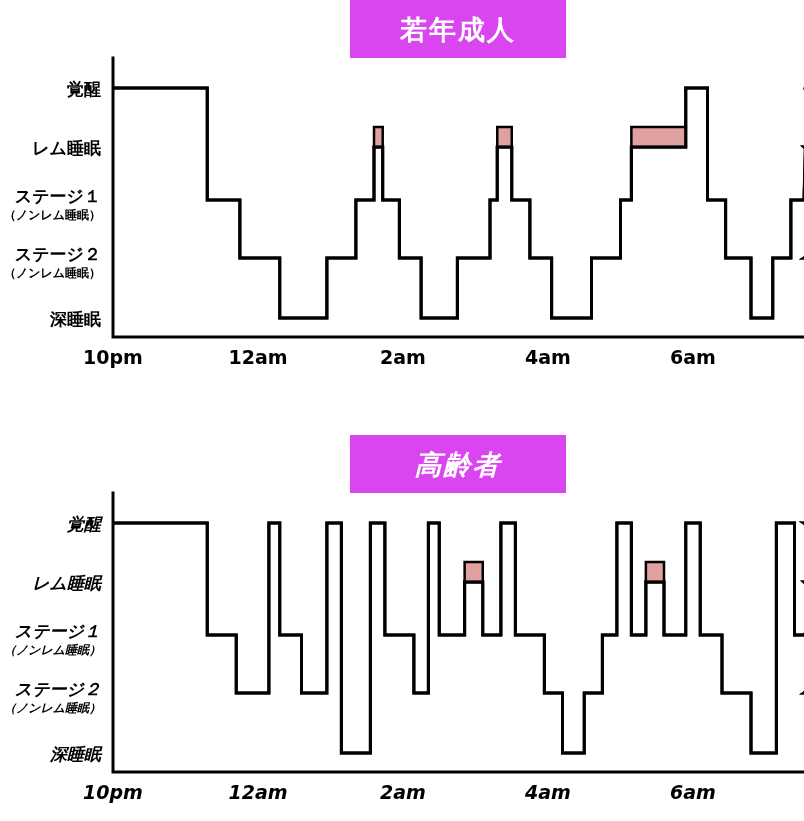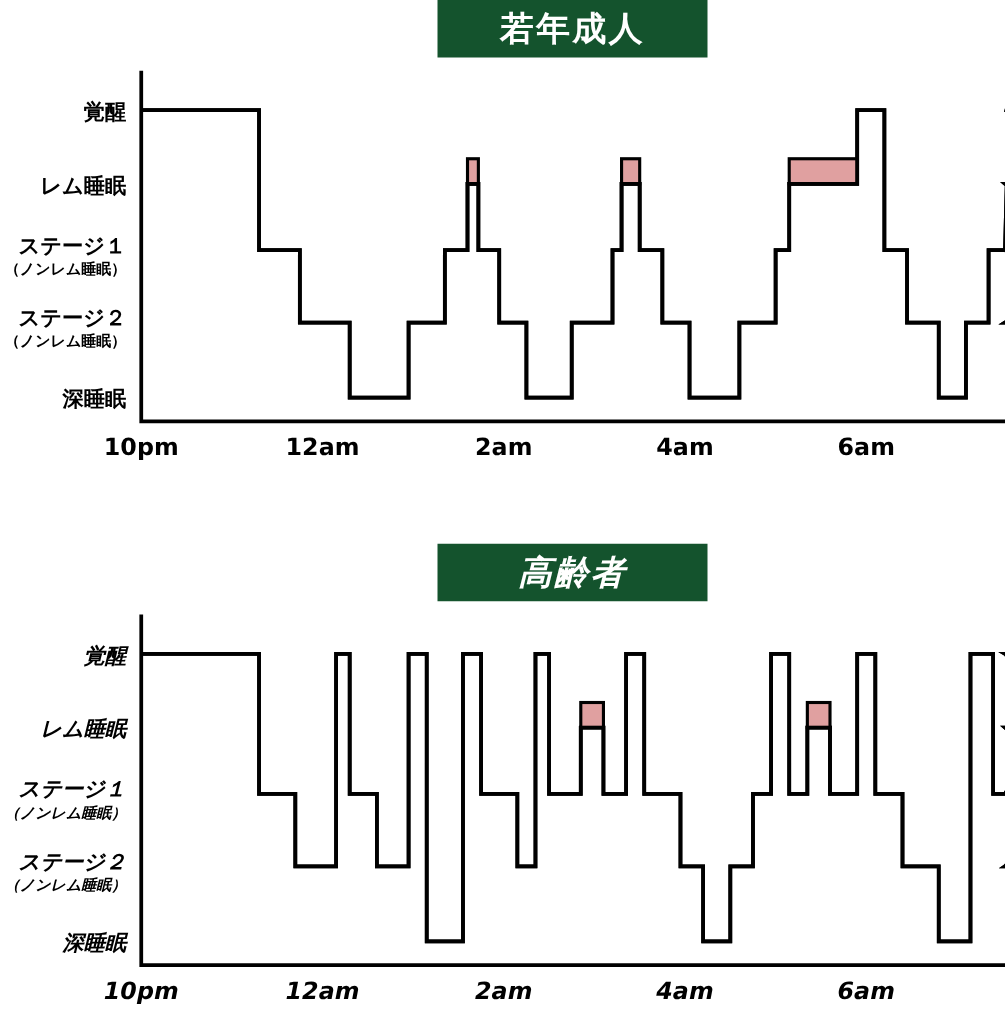--- a/index.html
+++ b/index.html
@@ -20,22 +20,22 @@
     width: 804px;
     height: 400px;
   }
   #panel-elderly { margin-top: 35px; font-style: italic; }
 
   .title-banner {
     position: absolute;
     left: 350px;
     top: 0px;
     width: 216px;
-    height: 46px;
-    background: #14532d;
+    height: 58px;
+    background: #d946ef;
     display: flex;
     align-items: center;
     justify-content: center;
   }
   .title-banner .title-text {
     color: #ffffff;
     font-size: 27px;
     font-weight: 700;
     letter-spacing: 2px;
     line-height: 1;

